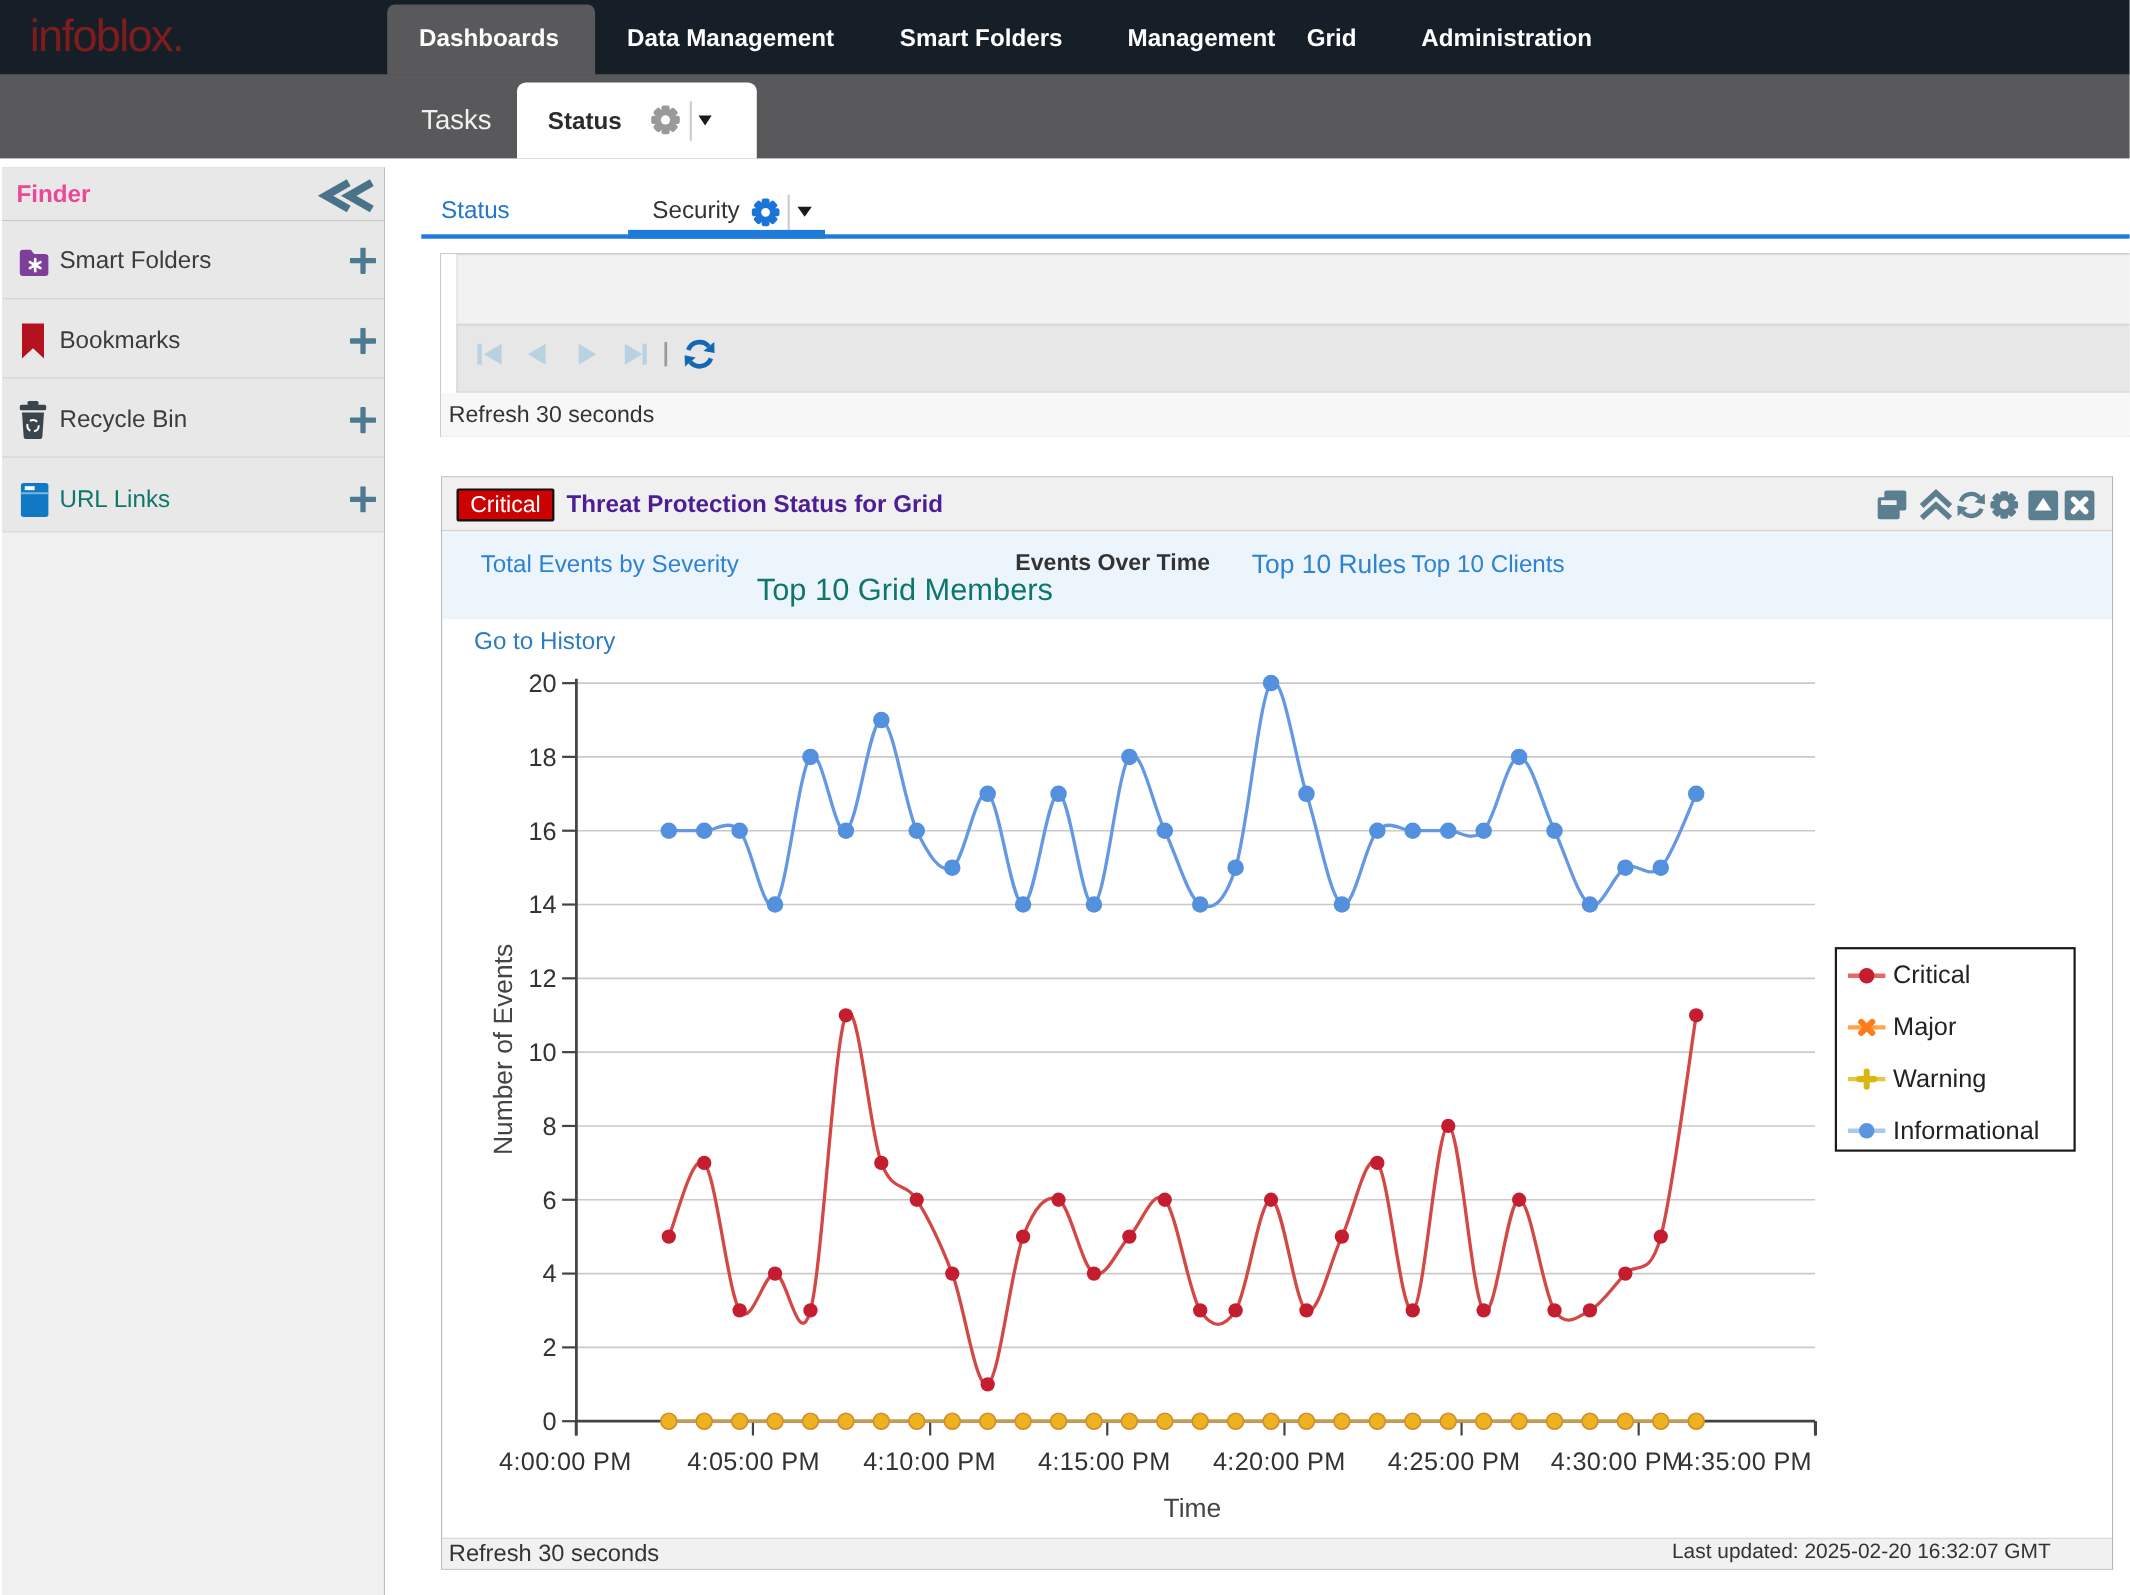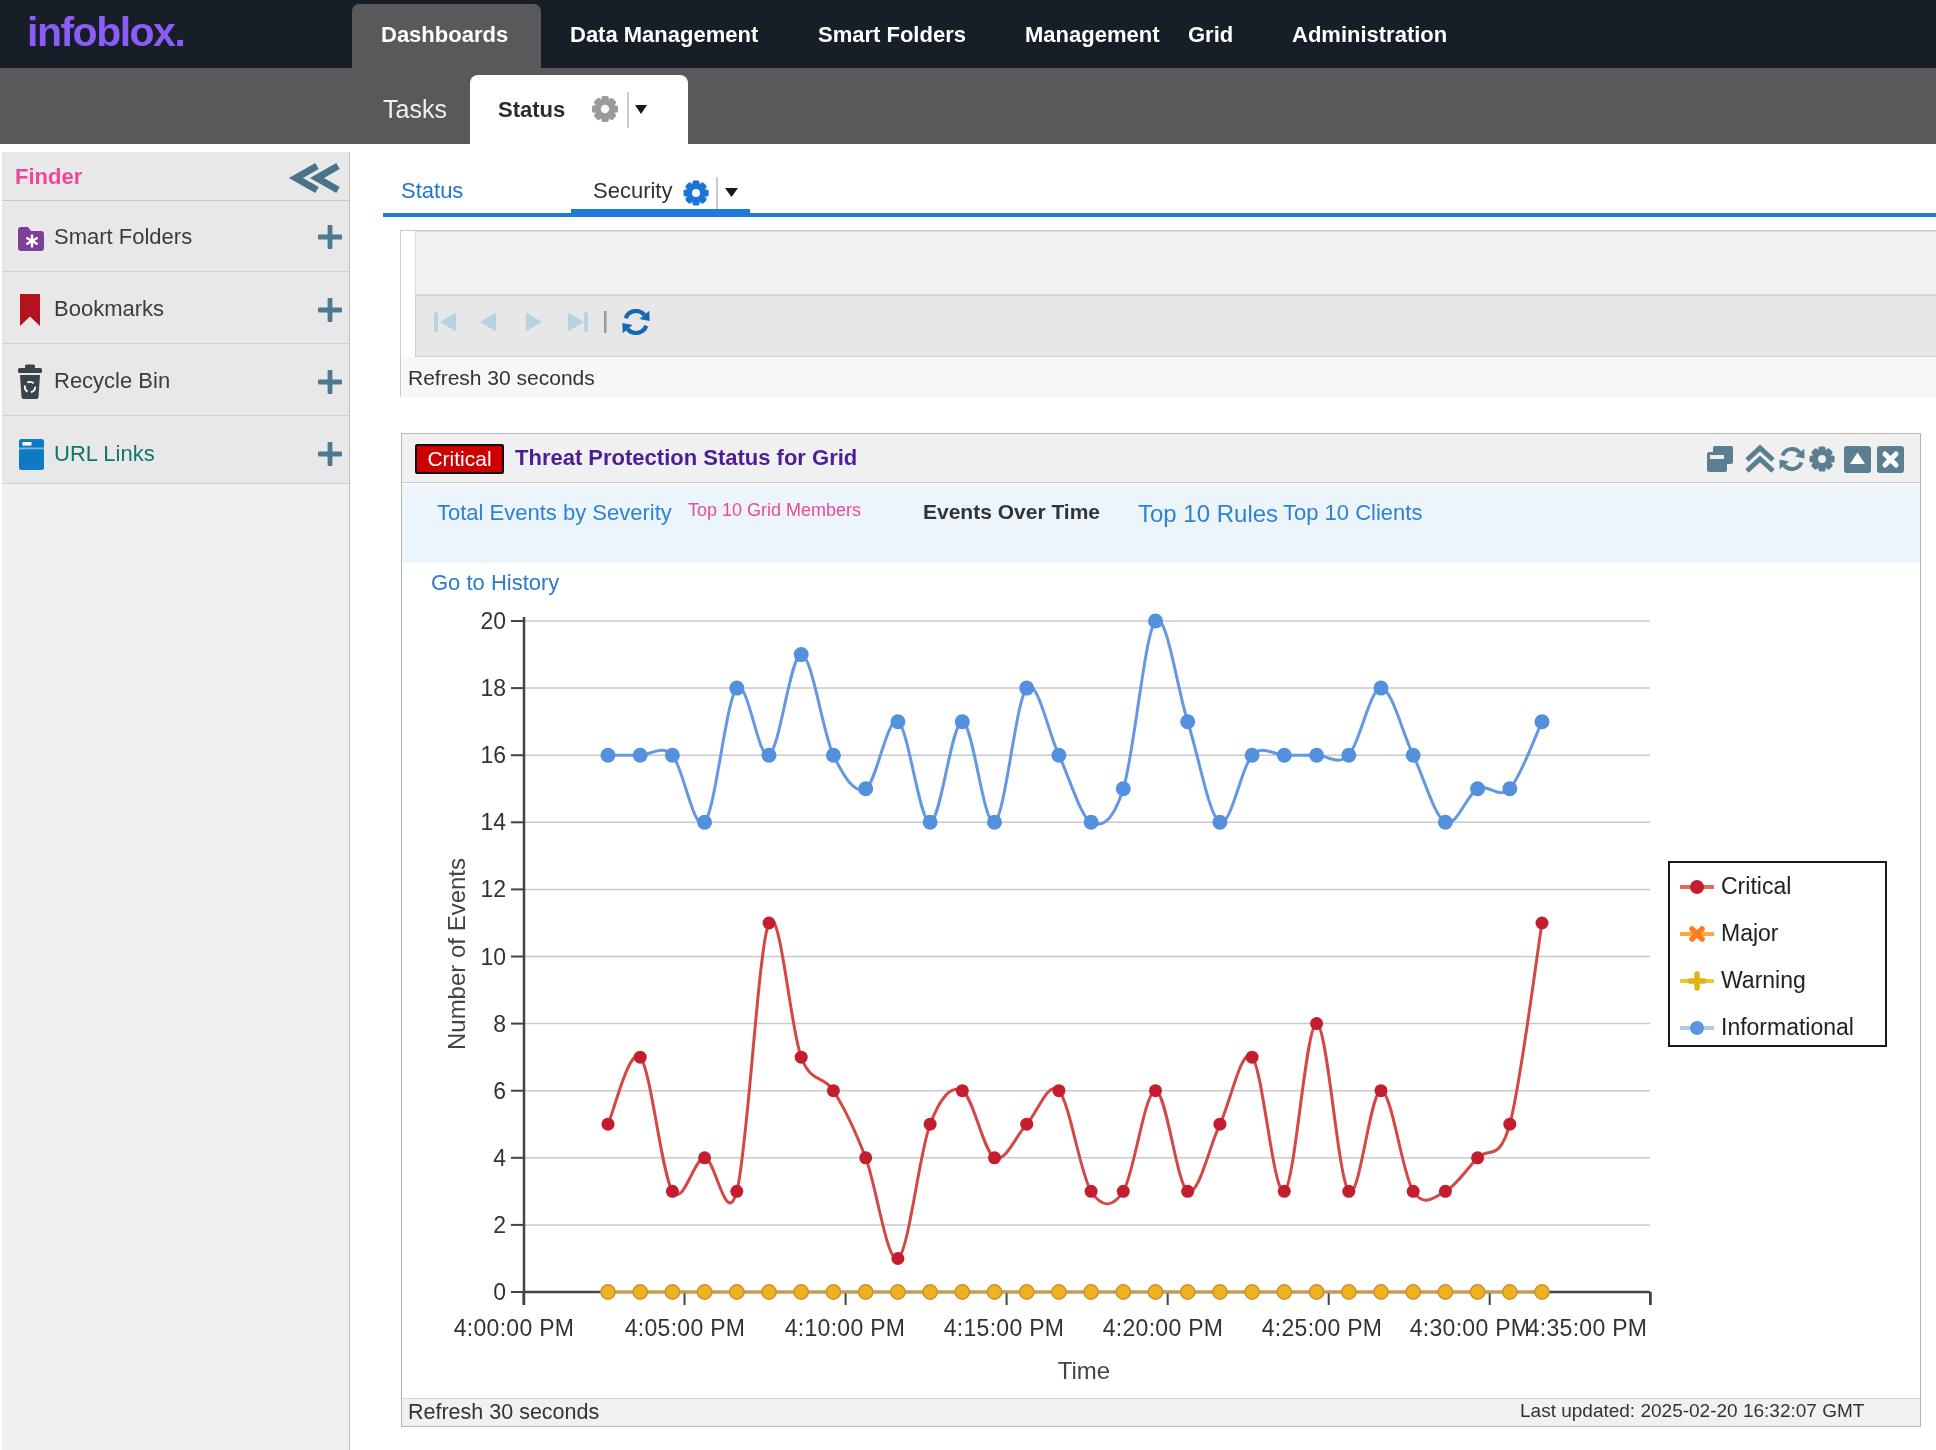--- a/index.html
+++ b/index.html
@@ -2,21 +2,21 @@
 <html><head><meta charset="utf-8"><title>Infoblox</title>
 <style>
 * { margin:0; padding:0; box-sizing:border-box; }
 html,body { width:1936px; height:1450px; background:#fff; font-family:"Liberation Sans", sans-serif; overflow:hidden; }
 .abs { position:absolute; }
 </style></head>
 <body>
 
 <div class="abs" style="left:0;top:0;width:1936px;height:68px;background:#161e28"></div>
 <div class="abs" style="left:352px;top:4px;width:189px;height:64px;background:#59585a;border-radius:7px 7px 0 0"></div>
-<div class="abs" style="left:27px;top:9px;color:#8b5cf6;font-size:41px;font-weight:bold;letter-spacing:-1.5px">infoblox.</div>
+<div class="abs" style="left:27px;top:9px;color:#7f1d1d;font-size:41px;font-weight:normal;letter-spacing:-1.5px">infoblox.</div>
 <div class="abs" style="left:381px;top:22px;color:#fff;font-size:22px;font-weight:bold">Dashboards</div>
 <div class="abs" style="left:570px;top:22px;color:#fff;font-size:22px;font-weight:bold">Data Management</div>
 <div class="abs" style="left:818px;top:22px;color:#fff;font-size:22px;font-weight:bold">Smart Folders</div>
 <div class="abs" style="left:1025px;top:22px;color:#fff;font-size:22px;font-weight:bold">Management</div>
 <div class="abs" style="left:1188px;top:22px;color:#fff;font-size:22px;font-weight:bold">Grid</div>
 <div class="abs" style="left:1292px;top:22px;color:#fff;font-size:22px;font-weight:bold">Administration</div>
 
 <div class="abs" style="left:0;top:68px;width:1936px;height:76px;background:#59585a"></div>
 <div class="abs" style="left:383px;top:95px;color:#f2f1ef;font-size:25px">Tasks</div>
 <div class="abs" style="left:470px;top:75px;width:218px;height:69px;background:#fff;border-radius:8px 8px 0 0"></div>
@@ -186,21 +186,21 @@
 <path d="M154.5 8.5 L162 20 L147 20 Z" fill="#fff"></path>
 <rect x="174" y="2" width="27" height="27" rx="3" fill="#5b7f91"></rect>
 <g stroke="#fff" stroke-width="5" stroke-linecap="round">
       <path d="M182 10 L193 21"></path>
       <path d="M193 10 L182 21"></path>
     </g>
 </svg>
 
 <div class="abs" style="left:402px;top:484px;width:1518px;height:79px;background:#edf5fc"></div>
 <div class="abs" style="left:437px;top:500px;color:#2e82d2;font-size:22px">Total Events by Severity</div>
-<div class="abs" style="left:688px;top:500px;color:#ec4899;font-size:18px">Top 10 Grid Members</div>
+<div class="abs" style="left:688px;top:520px;color:#0f766e;font-size:28px">Top 10 Grid Members</div>
 <div class="abs" style="left:923px;top:500px;color:#333;font-size:21px;font-weight:bold">Events Over Time</div>
 <div class="abs" style="left:1138px;top:500px;color:#2e82d2;font-size:24px">Top 10 Rules</div>
 <div class="abs" style="left:1283px;top:500px;color:#2e82d2;font-size:22px">Top 10 Clients</div>
 <div class="abs" style="left:431px;top:570px;color:#2b7bc7;font-size:22px">Go to History</div>
 <svg style="position:absolute;left:401px;top:563px" width="1520" height="835" viewBox="401 563 1520 835" font-family="Liberation Sans, sans-serif">
 <line x1="524" y1="1224.9" x2="1650" y2="1224.9" stroke="#c9c9c9" stroke-width="1.5"></line>
     <line x1="524" y1="1157.8" x2="1650" y2="1157.8" stroke="#c9c9c9" stroke-width="1.5"></line>
     <line x1="524" y1="1090.7" x2="1650" y2="1090.7" stroke="#c9c9c9" stroke-width="1.5"></line>
     <line x1="524" y1="1023.6" x2="1650" y2="1023.6" stroke="#c9c9c9" stroke-width="1.5"></line>
     <line x1="524" y1="956.5" x2="1650" y2="956.5" stroke="#c9c9c9" stroke-width="1.5"></line>

